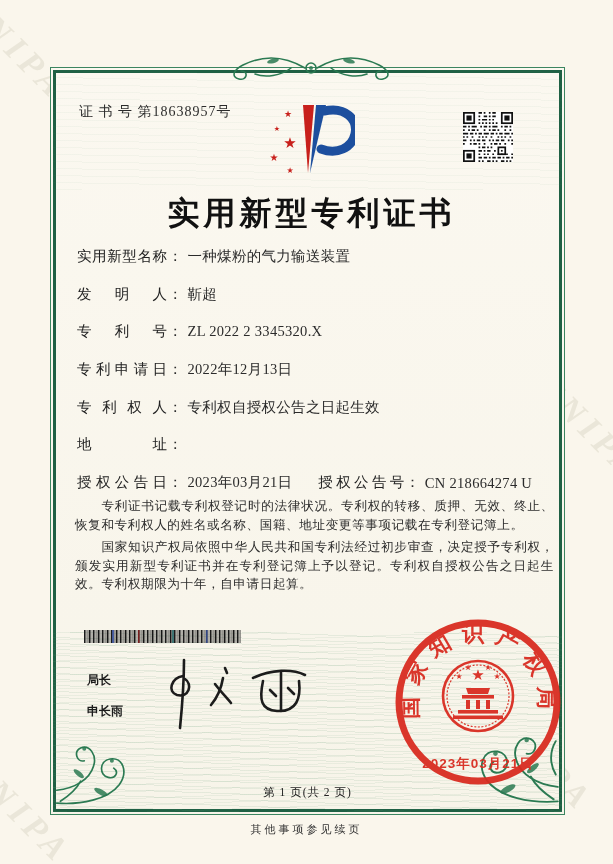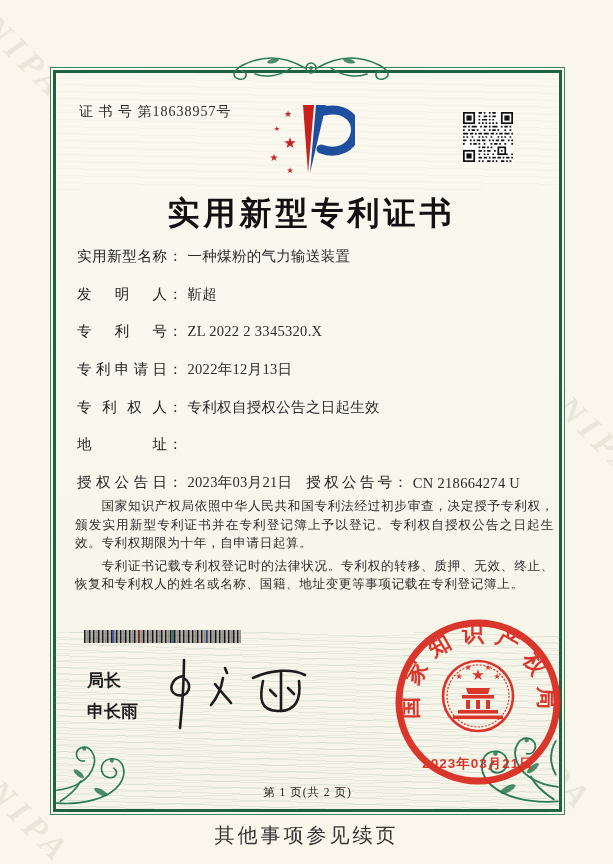--- a/index.html
+++ b/index.html
@@ -30,40 +30,40 @@
   .title{position:absolute;left:0;top:120px;width:100%;text-align:center;margin:4px;
          font-size:32px;font-weight:bold;letter-spacing:4px;color:#111;z-index:4;}
 
   
   .fields{position:absolute;left:26px;top:170px;right:16px;z-index:4;}
   .frow{height:37.6px;display:flex;align-items:center;font-size:14.5px;}
   .lbl{display:inline-block;width:90px;text-align:justify;text-align-last:justify;color:#222;}
   .colon{margin:0 5px 0 1px;}
   .val{letter-spacing:0.3px;}
   .pair{display:flex;align-items:flex-end;}
-  .pair.second{margin-left:14px;}
+  .pair.second{margin-left:26px;}
   .pair.second .lbl{width:86px;}
 
   
   .paras{position:absolute;left:24px;top:429px;width:479px;z-index:4;
          font-size:12.6px;line-height:18.6px;letter-spacing:0.6px;color:#2d2d2d;text-align:justify;}
   .paras p{margin:0 0 4px 0;text-indent:2.1em;}
 
   .barcode{position:absolute;left:33px;top:562px;z-index:4;}
 
   .sig-block{position:absolute;left:36px;top:597px;z-index:4;font-family:"Liberation Sans",sans-serif;
-             font-weight:bold;font-size:17px;line-height:31px;color:#1c1c1c;}
+             font-weight:bold;font-size:12px;line-height:31px;color:#1c1c1c;}
   .sig-script{position:absolute;left:96px;top:580px;z-index:4;}
 
   .pageno{position:absolute;left:0;bottom:14px;width:100%;text-align:center;font-size:11.5px;
           letter-spacing:1px;z-index:4;color:#222;}
 
   .seal{position:absolute;left:392px;top:616px;z-index:6;opacity:0.94;}
 
-  .footer-note{position:absolute;left:0;top:822px;width:100%;text-align:center;font-size:20px;
+  .footer-note{position:absolute;left:0;top:822px;width:100%;text-align:center;font-size:11px;
                letter-spacing:3px;color:#333;z-index:2;}
 
   svg text.star{font-family:"DejaVu Sans",sans-serif;}
 </style>
 </head>
 <body>
 
 <div class="page">
 
   <span class="wm" style="left:-18px;top:-12px;">CNIPA</span>
@@ -215,22 +215,22 @@
         </span>
         <span class="pair second">
           <span class="lbl">授权公告号</span>
             <span class="colon">：</span>
           <span class="val">CN 218664274 U</span>
         </span>
       </div>
     </div>
 
     <div class="paras">
+      <p>专利证书记载专利权登记时的法律状况。专利权的转移、质押、无效、终止、恢复和专利权人的姓名或名称、国籍、地址变更等事项记载在专利登记簿上。</p>
       <p>国家知识产权局依照中华人民共和国专利法经过初步审查，决定授予专利权，颁发实用新型专利证书并在专利登记簿上予以登记。专利权自授权公告之日起生效。专利权期限为十年，自申请日起算。</p>
-      <p>专利证书记载专利权登记时的法律状况。专利权的转移、质押、无效、终止、恢复和专利权人的姓名或名称、国籍、地址变更等事项记载在专利登记簿上。</p>
     </div>
 
     <svg class="barcode" width="157" height="13" viewBox="0 0 157 13">
       <defs>
         <pattern id="bc" width="9" height="13" patternUnits="userSpaceOnUse">
           <rect x="0" y="0" width="1.6" height="13" fill="#1a1a1a"></rect>
           <rect x="2.6" y="0" width="0.9" height="13" fill="#333"></rect>
           <rect x="4.6" y="0" width="2" height="13" fill="#151515"></rect>
           <rect x="7.6" y="0" width="0.8" height="13" fill="#444"></rect>
         </pattern>

